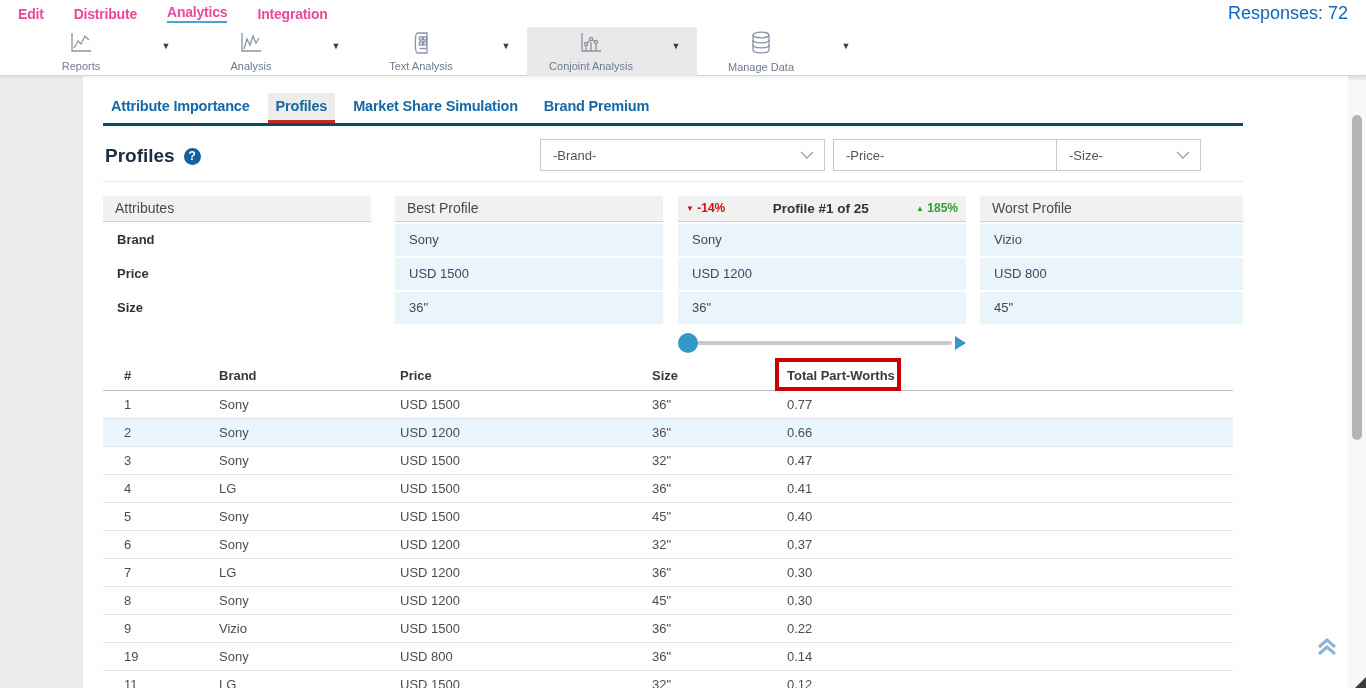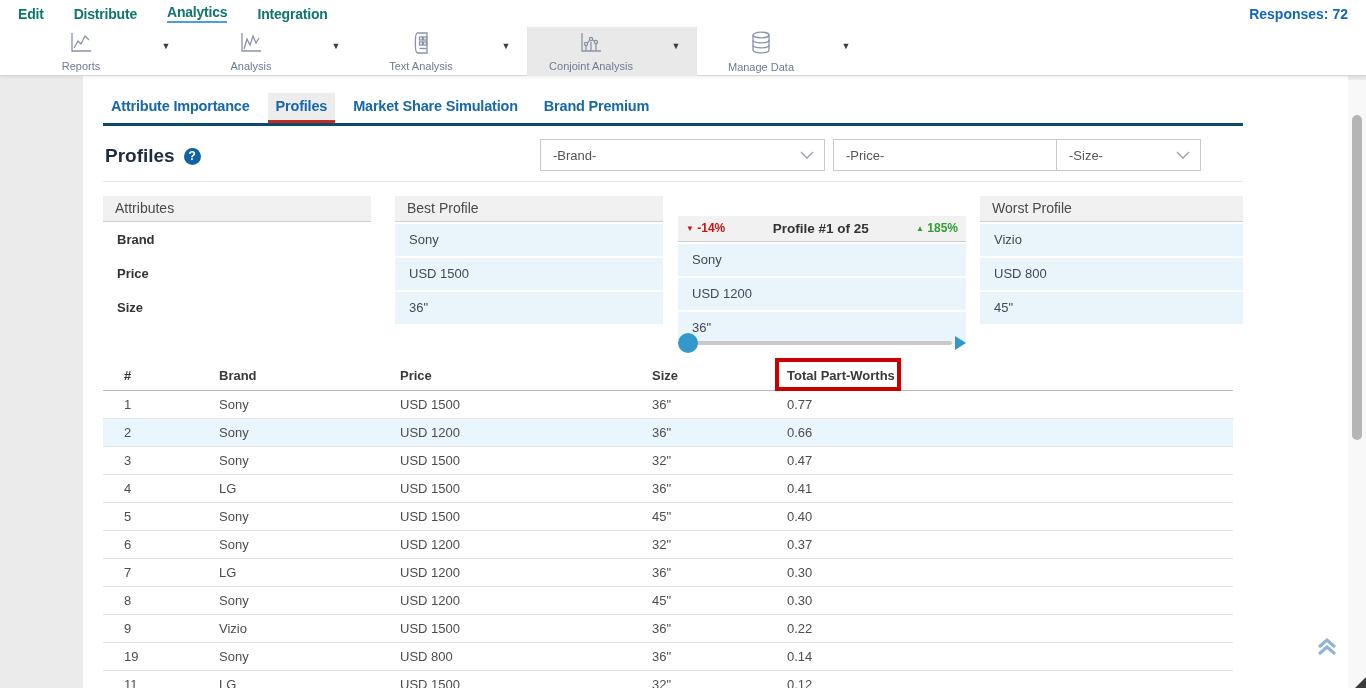--- a/index.html
+++ b/index.html
@@ -3,23 +3,23 @@
 <meta charset="utf-8">
 <style>
   * { margin:0; padding:0; box-sizing:border-box; }
   html,body { width:1366px; height:688px; overflow:hidden; }
   body { position:relative; background:#ebebeb; font-family:"Liberation Sans", sans-serif; }
 
   
   .topnav { position:absolute; top:0; left:0; right:0; height:27px; background:#fff;
             display:flex; justify-content:space-between; align-items:center; padding:0 18px; z-index:6; }
   .nav-left { display:flex; gap:30px; align-items:center; }
-  .nav-item { font-size:14px; font-weight:700; color:#0f766e; cursor:pointer; letter-spacing:-0.2px; }
+  .nav-item { font-size:14px; font-weight:700; color:#ec4899; cursor:pointer; letter-spacing:-0.2px; }
   .nav-item.active { border-bottom:2px solid #4aa0d8; padding-bottom:1px; }
-  .nav-responses { font-size:14px; font-weight:700; color:#1166bb; cursor:pointer; }
+  .nav-responses { font-size:18px; font-weight:400; color:#1166bb; cursor:pointer; }
 
   
   .toolbar { position:absolute; top:27px; left:0; right:0; height:49px; background:#fff;
              border-bottom:1px solid #d5d5d5; box-shadow:0 1px 3px rgba(0,0,0,.08); z-index:5; }
   .tseg { position:absolute; top:0; height:49px; width:170px; display:flex; align-items:center; }
   .tseg.active { background:#e9e9e9; }
   .tbtn { flex:1; height:100%; display:flex; flex-direction:column; align-items:center; justify-content:center; gap:1px; cursor:pointer; }
   .tbtn svg { stroke:#8a93a6; fill:none; stroke-width:1.3; }
   .tlabel { font-size:11px; color:#6e7b90; white-space:nowrap; }
   .tcaret { width:42px; text-align:center; color:#3d3d3d; font-size:9px; cursor:pointer; padding-bottom:12px; }
@@ -45,21 +45,21 @@
   .dd-price { left:750px; width:257px; }
   .dd-size  { left:973px; width:145px; }
   .dd-chev svg { stroke:#9aa3ad; fill:none; stroke-width:1.4; display:block; }
 
   .divider2 { position:absolute; left:20px; width:1140px; top:105px; border-top:1px solid #e6e6e6; }
 
   
   .cmp-col { position:absolute; top:120px; }
   .col-attrs   { left:20px;  width:268px; }
   .col-best    { left:312px; width:268px; }
-  .col-current { left:595px; width:288px;margin-top:20px; }
+  .col-current { left:595px; width:288px; }
   .col-worst   { left:897px; width:263px; }
   .cmp-head { height:26px; line-height:25px; background:#f1f1f1; border-bottom:1px solid #cfcfcf;
               padding:0 12px; font-size:14px; color:#4a4a4a; }
   .cmp-head-current { display:flex; justify-content:space-between; align-items:center; padding:0 8px; }
   .badge-down { color:#cc1111; font-size:12px; font-weight:700; }
   .badge-up   { color:#2f9e33; font-size:12px; font-weight:700; }
   .tri { font-size:8px; vertical-align:1px; }
   .cmp-title { font-size:13.5px; font-weight:700; color:#333; }
   .cmp-cell { height:32px; line-height:32px; margin-top:2px; background:#e9f5fb;
               padding:0 14px; font-size:13px; color:#3e4a56; }

